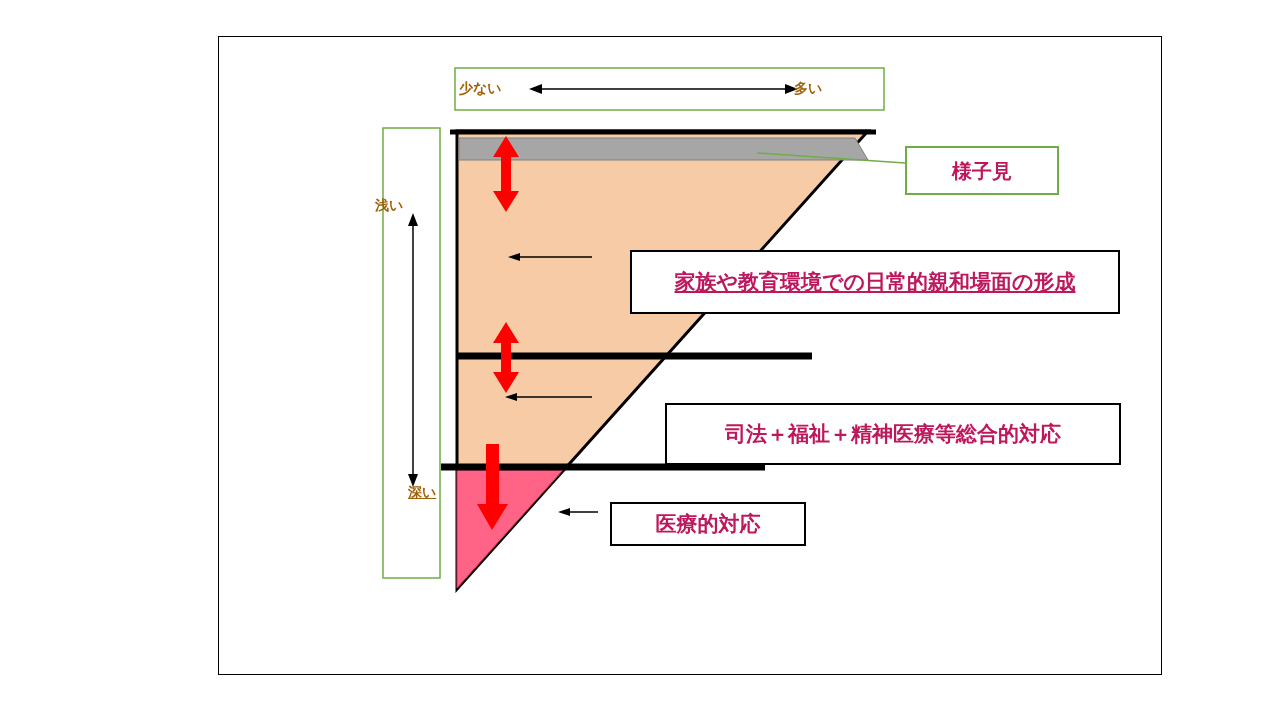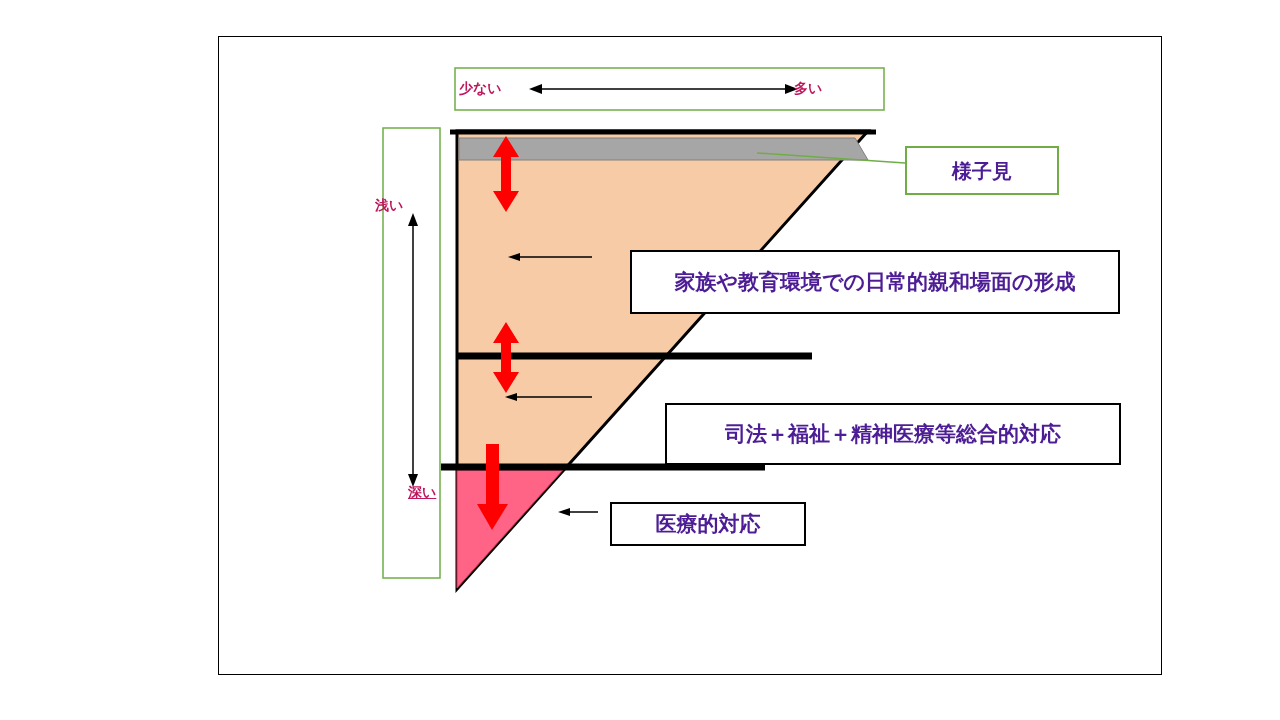--- a/index.html
+++ b/index.html
@@ -6,27 +6,27 @@
   html,body { width:1280px; height:720px; background:#ffffff; font-family:"Liberation Sans", sans-serif; }
   .canvas { position:relative; width:1280px; height:720px; background:#ffffff; overflow:hidden; }
   .slide-frame {
     position:absolute; left:218px; top:36px; width:944px; height:639px;
     border:1px solid #000; background:#ffffff;
   }
   svg.overlay { position:absolute; left:0; top:0; width:1280px; height:720px; }
   .label-box {
     position:absolute; background:#ffffff; border:2px solid #000;
     display:flex; align-items:center; justify-content:center;
-    font-weight:bold; color:#4c1d95; text-align:center; line-height:1.2;
+    font-weight:bold; color:#be185d; text-align:center; line-height:1.2;
   }
   #box-watch   { left:905px; top:146px; width:154px; height:49px; font-size:20px; border:2px solid #70AD47; }
-  #box-family  { left:630px; top:250px; width:490px; height:64px; font-size:21px; }
+  #box-family  { left:630px; top:250px; width:490px; height:64px; font-size:21px;text-decoration:underline; }
   #box-integr  { left:665px; top:387px; width:456px; height:62px; font-size:21px;margin-top:16px; }
   #box-medical { left:610px; top:502px; width:196px; height:44px; font-size:21px; }
-  .axis-label { position:absolute; font-weight:bold; font-size:14px; color:#be185d; white-space:nowrap;text-align:right; }
+  .axis-label { position:absolute; font-weight:bold; font-size:14px; color:#a16207; white-space:nowrap;text-align:right; }
   #lbl-few    { left:459px; top:80px; }
   #lbl-many   { left:794px; top:80px; }
   #lbl-shallow{ left:375px; top:197px; }
   #lbl-deep   { left:408px; top:484px;text-decoration:underline; }
 </style>
 </head>
 <body>
 
 <div class="canvas">
 

